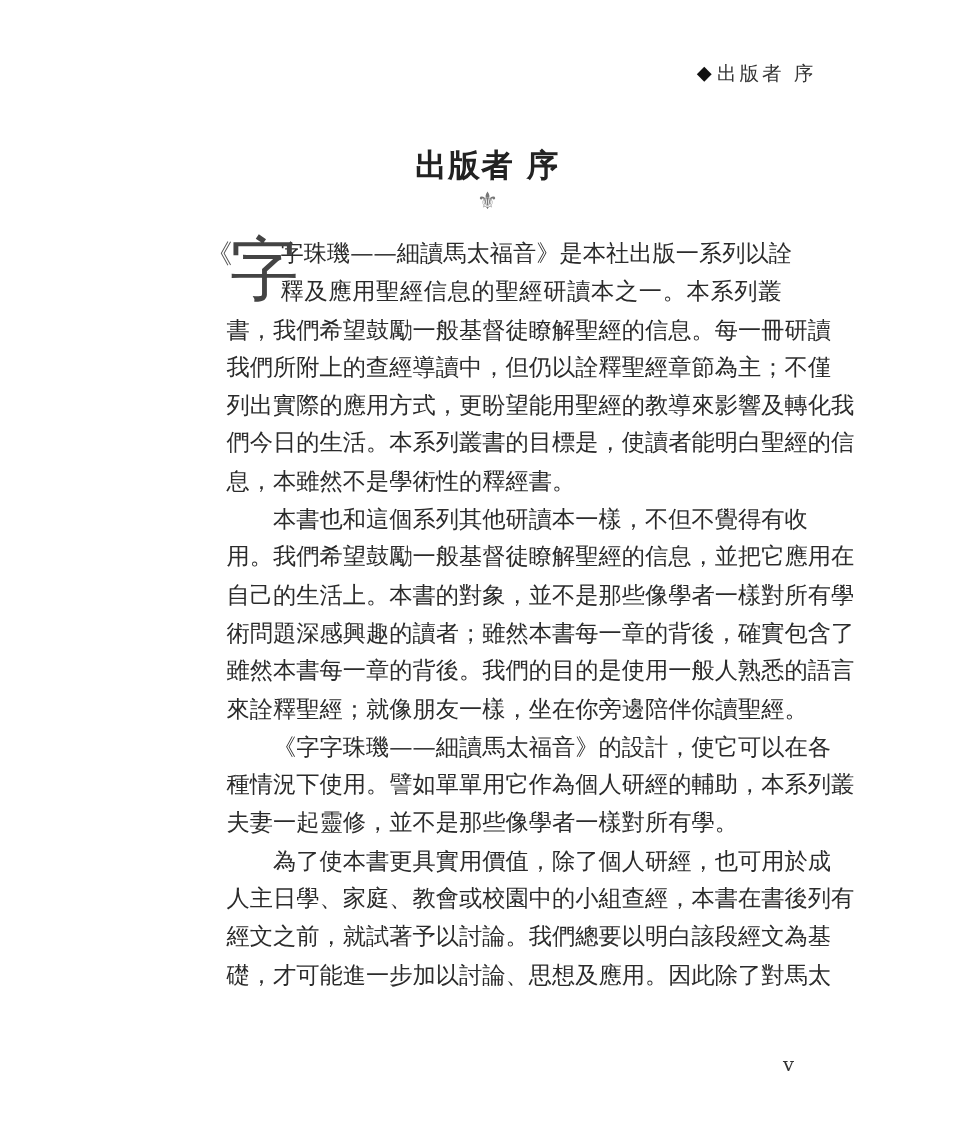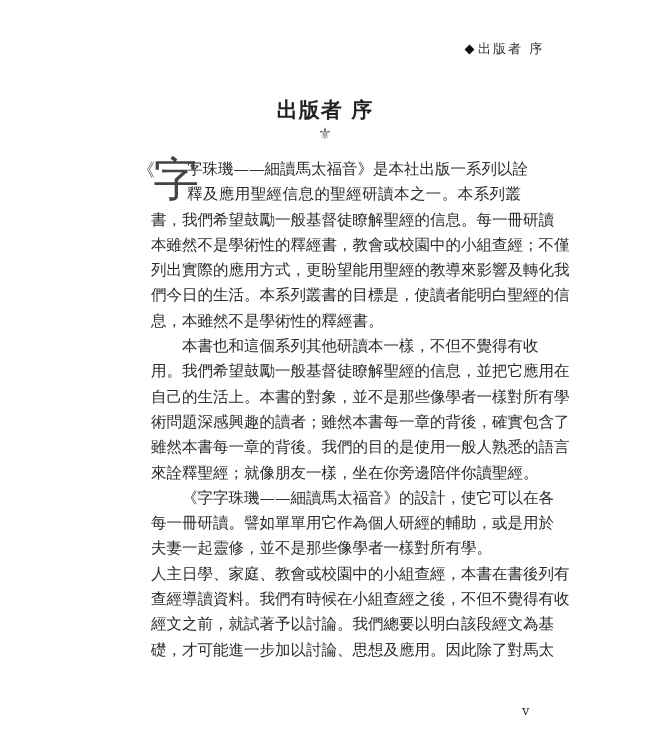--- a/index.html
+++ b/index.html
@@ -119,42 +119,42 @@
 <div class="body-text">
 
   <div class="paragraph">
     <div class="first-line-wrap">
       <span class="drop-quote">《</span>
       <span class="drop-cap">字</span>
       <span class="line dc">字珠璣——細讀馬太福音》是本社出版一系列以詮</span>
       <span class="line dc">釋及應用聖經信息的聖經研讀本之一。本系列叢</span>
     </div>
     <span class="line">書，我們希望鼓勵一般基督徒瞭解聖經的信息。每一冊研讀</span>
-    <span class="line">本雖然不是學術性的釋經書，教會或校園中的小組查經；不僅</span>
+    <span class="line">我們所附上的查經導讀中，但仍以詮釋聖經章節為主；不僅</span>
     <span class="line">列出實際的應用方式，更盼望能用聖經的教導來影響及轉化我</span>
     <span class="line">們今日的生活。本系列叢書的目標是，使讀者能明白聖經的信</span>
     <span class="line last">息，本雖然不是學術性的釋經書。</span>
   </div>
 
   <div class="paragraph">
     <span class="line indent">本書也和這個系列其他研讀本一樣，不但不覺得有收</span>
     <span class="line">用。我們希望鼓勵一般基督徒瞭解聖經的信息，並把它應用在</span>
     <span class="line">自己的生活上。本書的對象，並不是那些像學者一樣對所有學</span>
     <span class="line">術問題深感興趣的讀者；雖然本書每一章的背後，確實包含了</span>
     <span class="line">雖然本書每一章的背後。我們的目的是使用一般人熟悉的語言</span>
     <span class="line last">來詮釋聖經；就像朋友一樣，坐在你旁邊陪伴你讀聖經。</span>
   </div>
 
   <div class="paragraph">
     <span class="line indent">《字字珠璣——細讀馬太福音》的設計，使它可以在各</span>
-    <span class="line">每一冊研讀。譬如單單用它作為個人研經的輔助，或是用於</span>
+    <span class="line">種情況下使用。譬如單單用它作為個人研經的輔助，本系列叢</span>
     <span class="line last">夫妻一起靈修，並不是那些像學者一樣對所有學。</span>
   </div>
 
   <div class="paragraph">
+    <span class="line indent">為了使本書更具實用價值，除了個人研經，也可用於成</span>
     <span class="line">人主日學、家庭、教會或校園中的小組查經，本書在書後列有</span>
-    <span class="line">查經導讀資料。我們有時候在小組查經之後，不但不覺得有收</span>
     <span class="line">經文之前，就試著予以討論。我們總要以明白該段經文為基</span>
     <span class="line">礎，才可能進一步加以討論、思想及應用。因此除了對馬太</span>
   </div>
 </div>
 
 <div class="page-number">v</div>
 
 </body></html>

